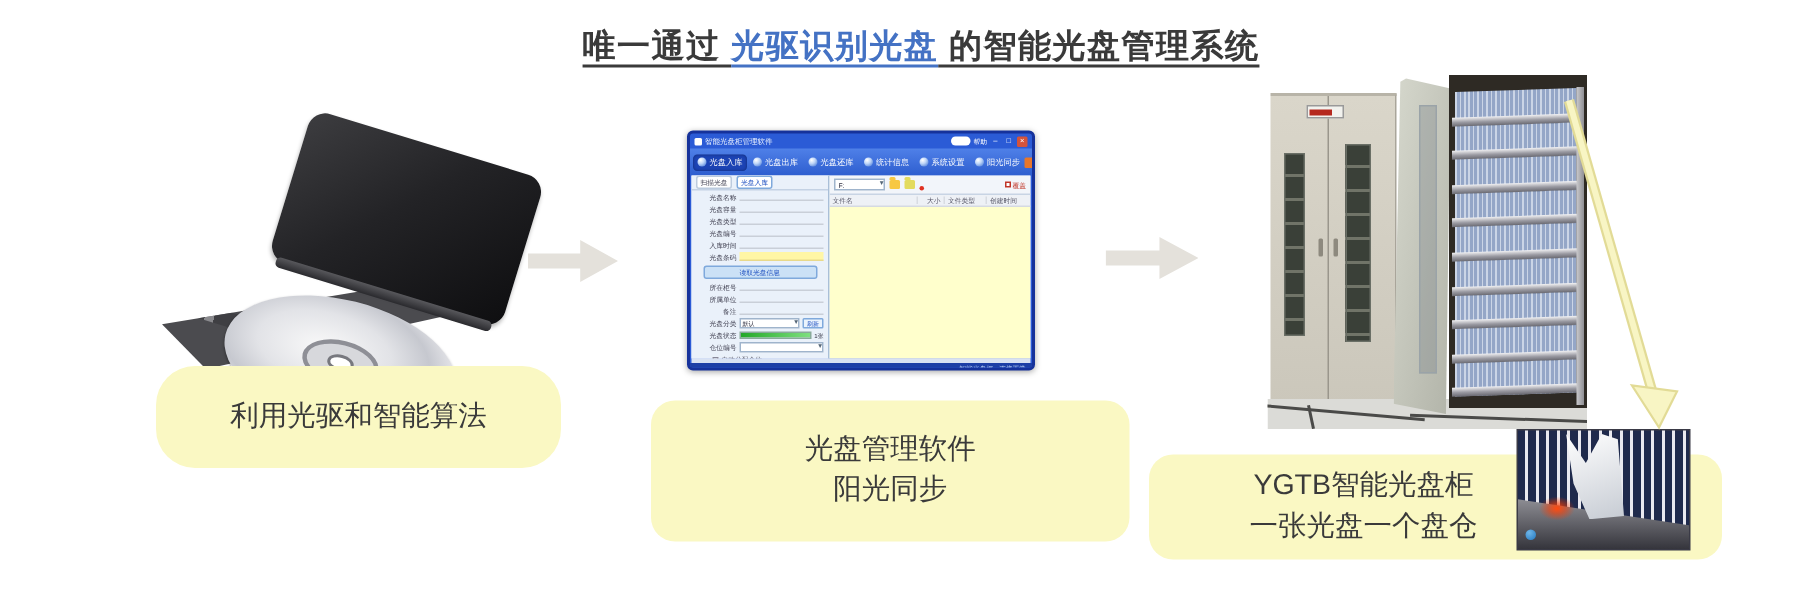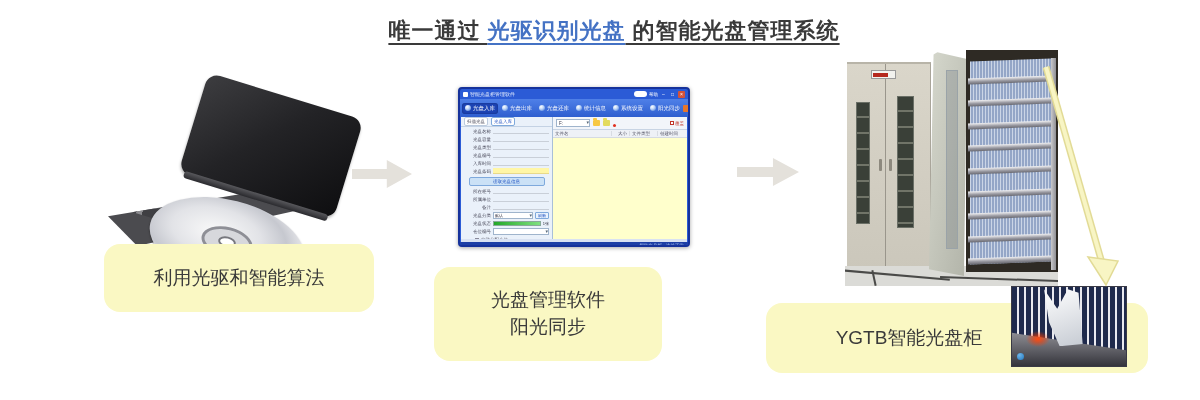--- a/index.html
+++ b/index.html
@@ -180,21 +180,21 @@
   <div class="drive">
     <div class="drv-tray"></div>
     <div class="drv-disc">
       <div class="drv-hub">
         <div class="drv-hole"></div>
       </div>
     </div>
     <div class="drv-lid"></div>
   </div>
 
-  <div class="caption" style="left:104px; top:244px; width:270px; height:68px;">
+  <div class="caption" style="left:104px; top:244px; width:270px; height:68px;border-radius:26px;">
     <div>利用光驱和智能算法</div>
   </div>
 
   <div class="block-arrow" style="left:352px; top:160px; width:60px; height:28px;"></div>
 
   <div class="sw">
     <div class="sw-titlebar">
       <div class="sw-appicon"></div>
       <div class="sw-title">智能光盘柜管理软件</div>
       <div class="sw-badge"></div>
@@ -302,21 +302,21 @@
     </div>
 
     <div class="sw-statusbar">
       <div class="sb-light"></div>
       <div class="sb-blue">
         <span>智能光盘柜 · 连接正常</span>
       </div>
     </div>
   </div>
 
-  <div class="caption" style="left:434px; top:267px; width:228px; height:94px;">
+  <div class="caption" style="left:434px; top:267px; width:319px; height:94px;">
     <div>光盘管理软件</div>
     <div>阳光同步</div>
   </div>
 
   <div class="block-arrow" style="left:737px; top:158px; width:62px; height:28px;"></div>
 
   <div class="cab">
     <div class="cab-left">
       <div class="cab-seam"></div>
       <div class="cab-win w1"></div>
@@ -348,20 +348,21 @@
 
   <svg class="callout-arrow" viewBox="0 0 100 242">
     <line x1="16" y1="12" x2="72" y2="208" stroke="#E2DB96" stroke-width="7"></line>
     <line x1="16" y1="12" x2="72" y2="208" stroke="#F8F5C4" stroke-width="4"></line>
     <polygon points="76,230 58,202 88,206" fill="#F8F5C4" stroke="#E2DB96" stroke-width="1.5"></polygon>
   </svg>
 
   <div class="caption cap3" style="left:766px; top:303px; width:382px; height:70px;">
     <div class="cap3-text">
       <div>YGTB智能光盘柜</div>
+      <div>一张光盘一个盘仓</div>
     </div>
   </div>
 
   <div class="inset">
     <div class="inset-rail"></div>
     <div class="inset-grip"></div>
     <div class="inset-glow"></div>
     <div class="inset-dot"></div>
   </div>
 

